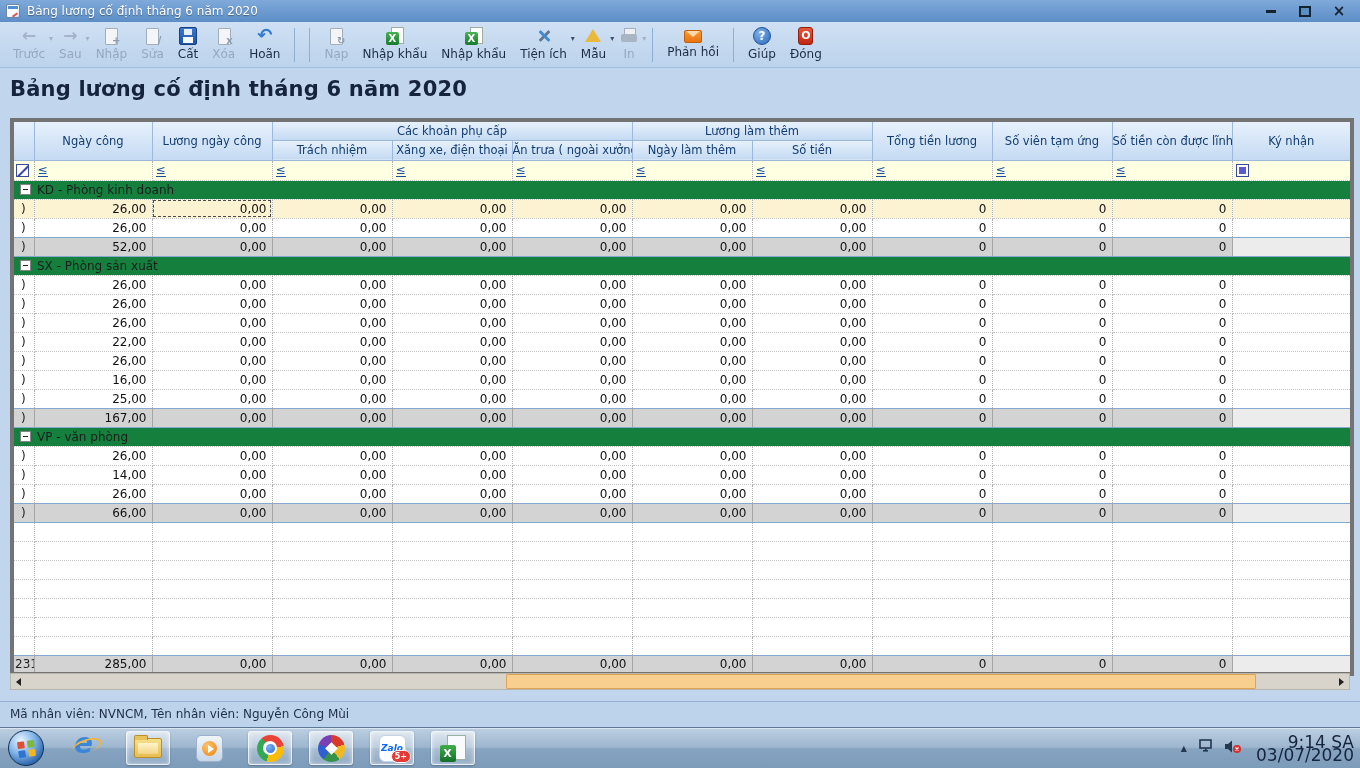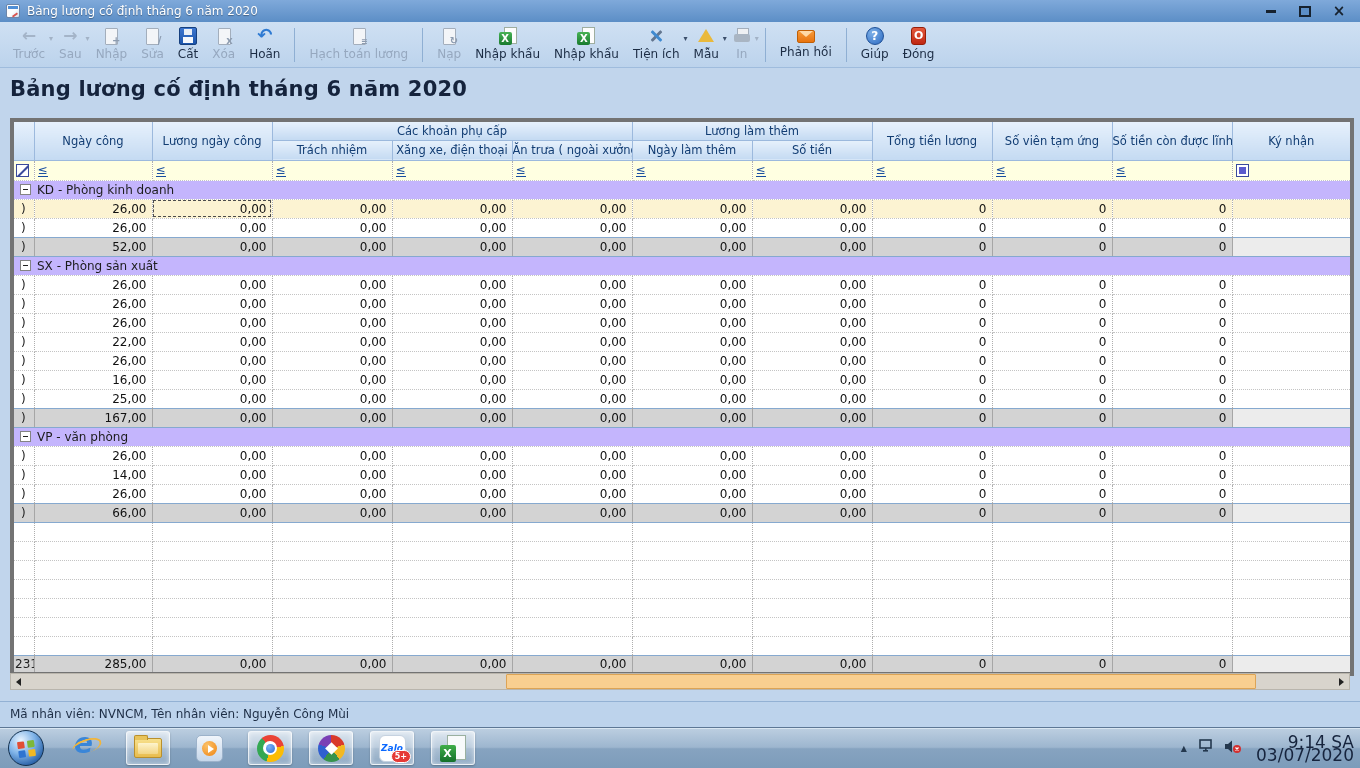--- a/index.html
+++ b/index.html
@@ -114,21 +114,21 @@
   .op { color:#1a4fa0; font-size:12px; border-bottom:1px solid #1a4fa0; line-height:11px;
     display:inline-block; }
   .selall { display:inline-block; width:13px; height:13px; border:1px solid #3a4a9c; background:#fff;
     position:relative; vertical-align:middle; overflow:hidden; }
   .selall::before { content:""; position:absolute; left:-2px; top:5px; width:17px; height:2px;
     background:#3a4a9c; transform:rotate(-45deg); }
   .cbx { display:inline-block; width:13px; height:13px; border:1px solid #3a4a9c; background:#fff;
     position:relative; vertical-align:middle; }
   .cbx::before { content:""; position:absolute; left:2px; top:2px; width:7px; height:7px;
     background:#5b5bcd; }
-  tr.group-row td { background:#c4b5fd; border-right:none; padding-left:6px; color:#1c1c1c; }
+  tr.group-row td { background:#15803d; border-right:none; padding-left:6px; color:#1c1c1c; }
   .minus-box { display:inline-block; width:11px; height:11px; border:1px solid #848484; background:#fff;
     position:relative; vertical-align:-1px; margin-right:6px; }
   .minus-box::before { content:""; position:absolute; left:2px; top:4px; width:5px; height:1px;
     background:#222; }
   tr.sel td { background:var(--sel-row,#fcf3d2); }
   td.focus { outline:1px dashed #4c4c4c; outline-offset:-2px; }
   tr.subtotal td, tr.total td { background:#d3d3d3; border-right:1px solid #a6a6a6;
     border-top:1px solid #86a9cf; border-bottom:1px solid #86a9cf; }
   tr.subtotal td.kysub, tr.total td.kysub { background:#ececec; }
   tr.total td { font-size:12px; }
@@ -272,24 +272,20 @@
     </div>
     <div class="tb-btn disabled">
       <span class="tb-icon i-page-delete"></span>
       <span class="tb-label">Xóa</span>
     </div>
     <div class="tb-btn">
       <span class="tb-icon i-undo-arrow"></span>
       <span class="tb-label">Hoãn</span>
     </div>
     <div class="tb-sep"></div>
-    <div class="tb-btn disabled">
-      <span class="tb-icon i-page-accounting"></span>
-      <span class="tb-label">Hạch toán lương</span>
-    </div>
     <div class="tb-sep"></div>
     <div class="tb-btn disabled">
       <span class="tb-icon i-page-refresh"></span>
       <span class="tb-label">Nạp</span>
     </div>
     <div class="tb-btn">
       <span class="tb-icon i-excel"></span>
       <span class="tb-label">Nhập khẩu</span>
     </div>
     <div class="tb-btn">

